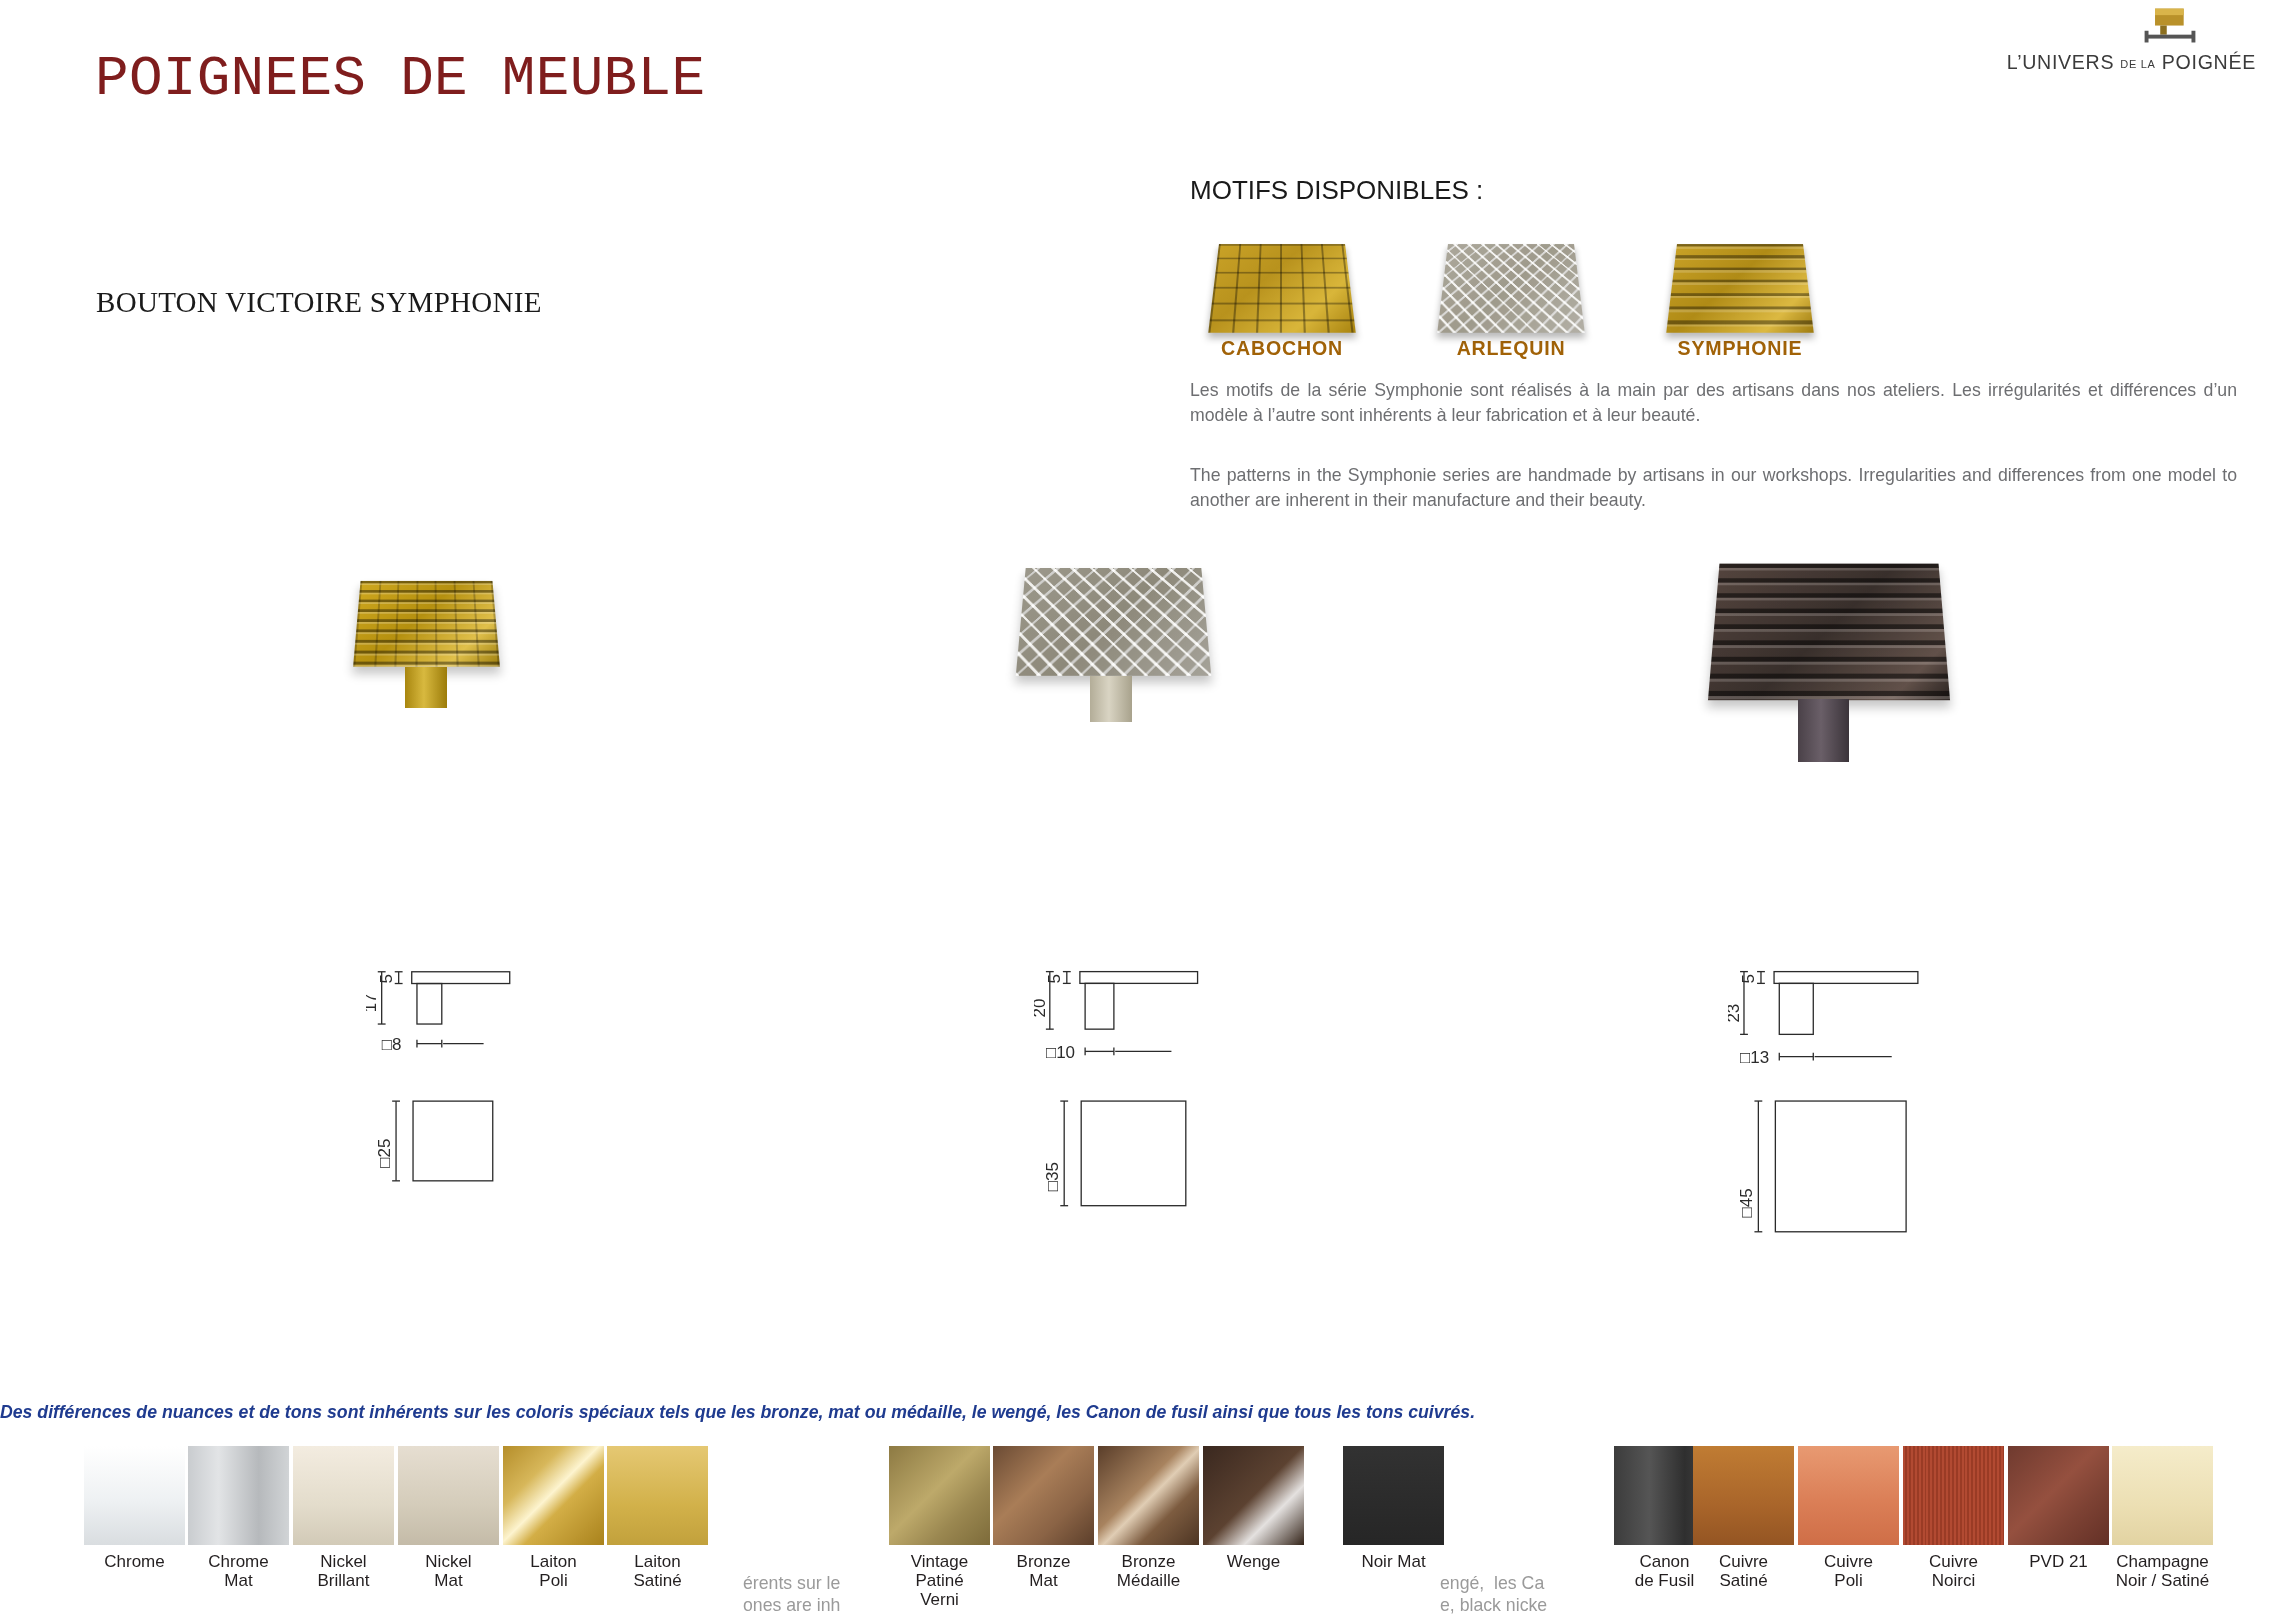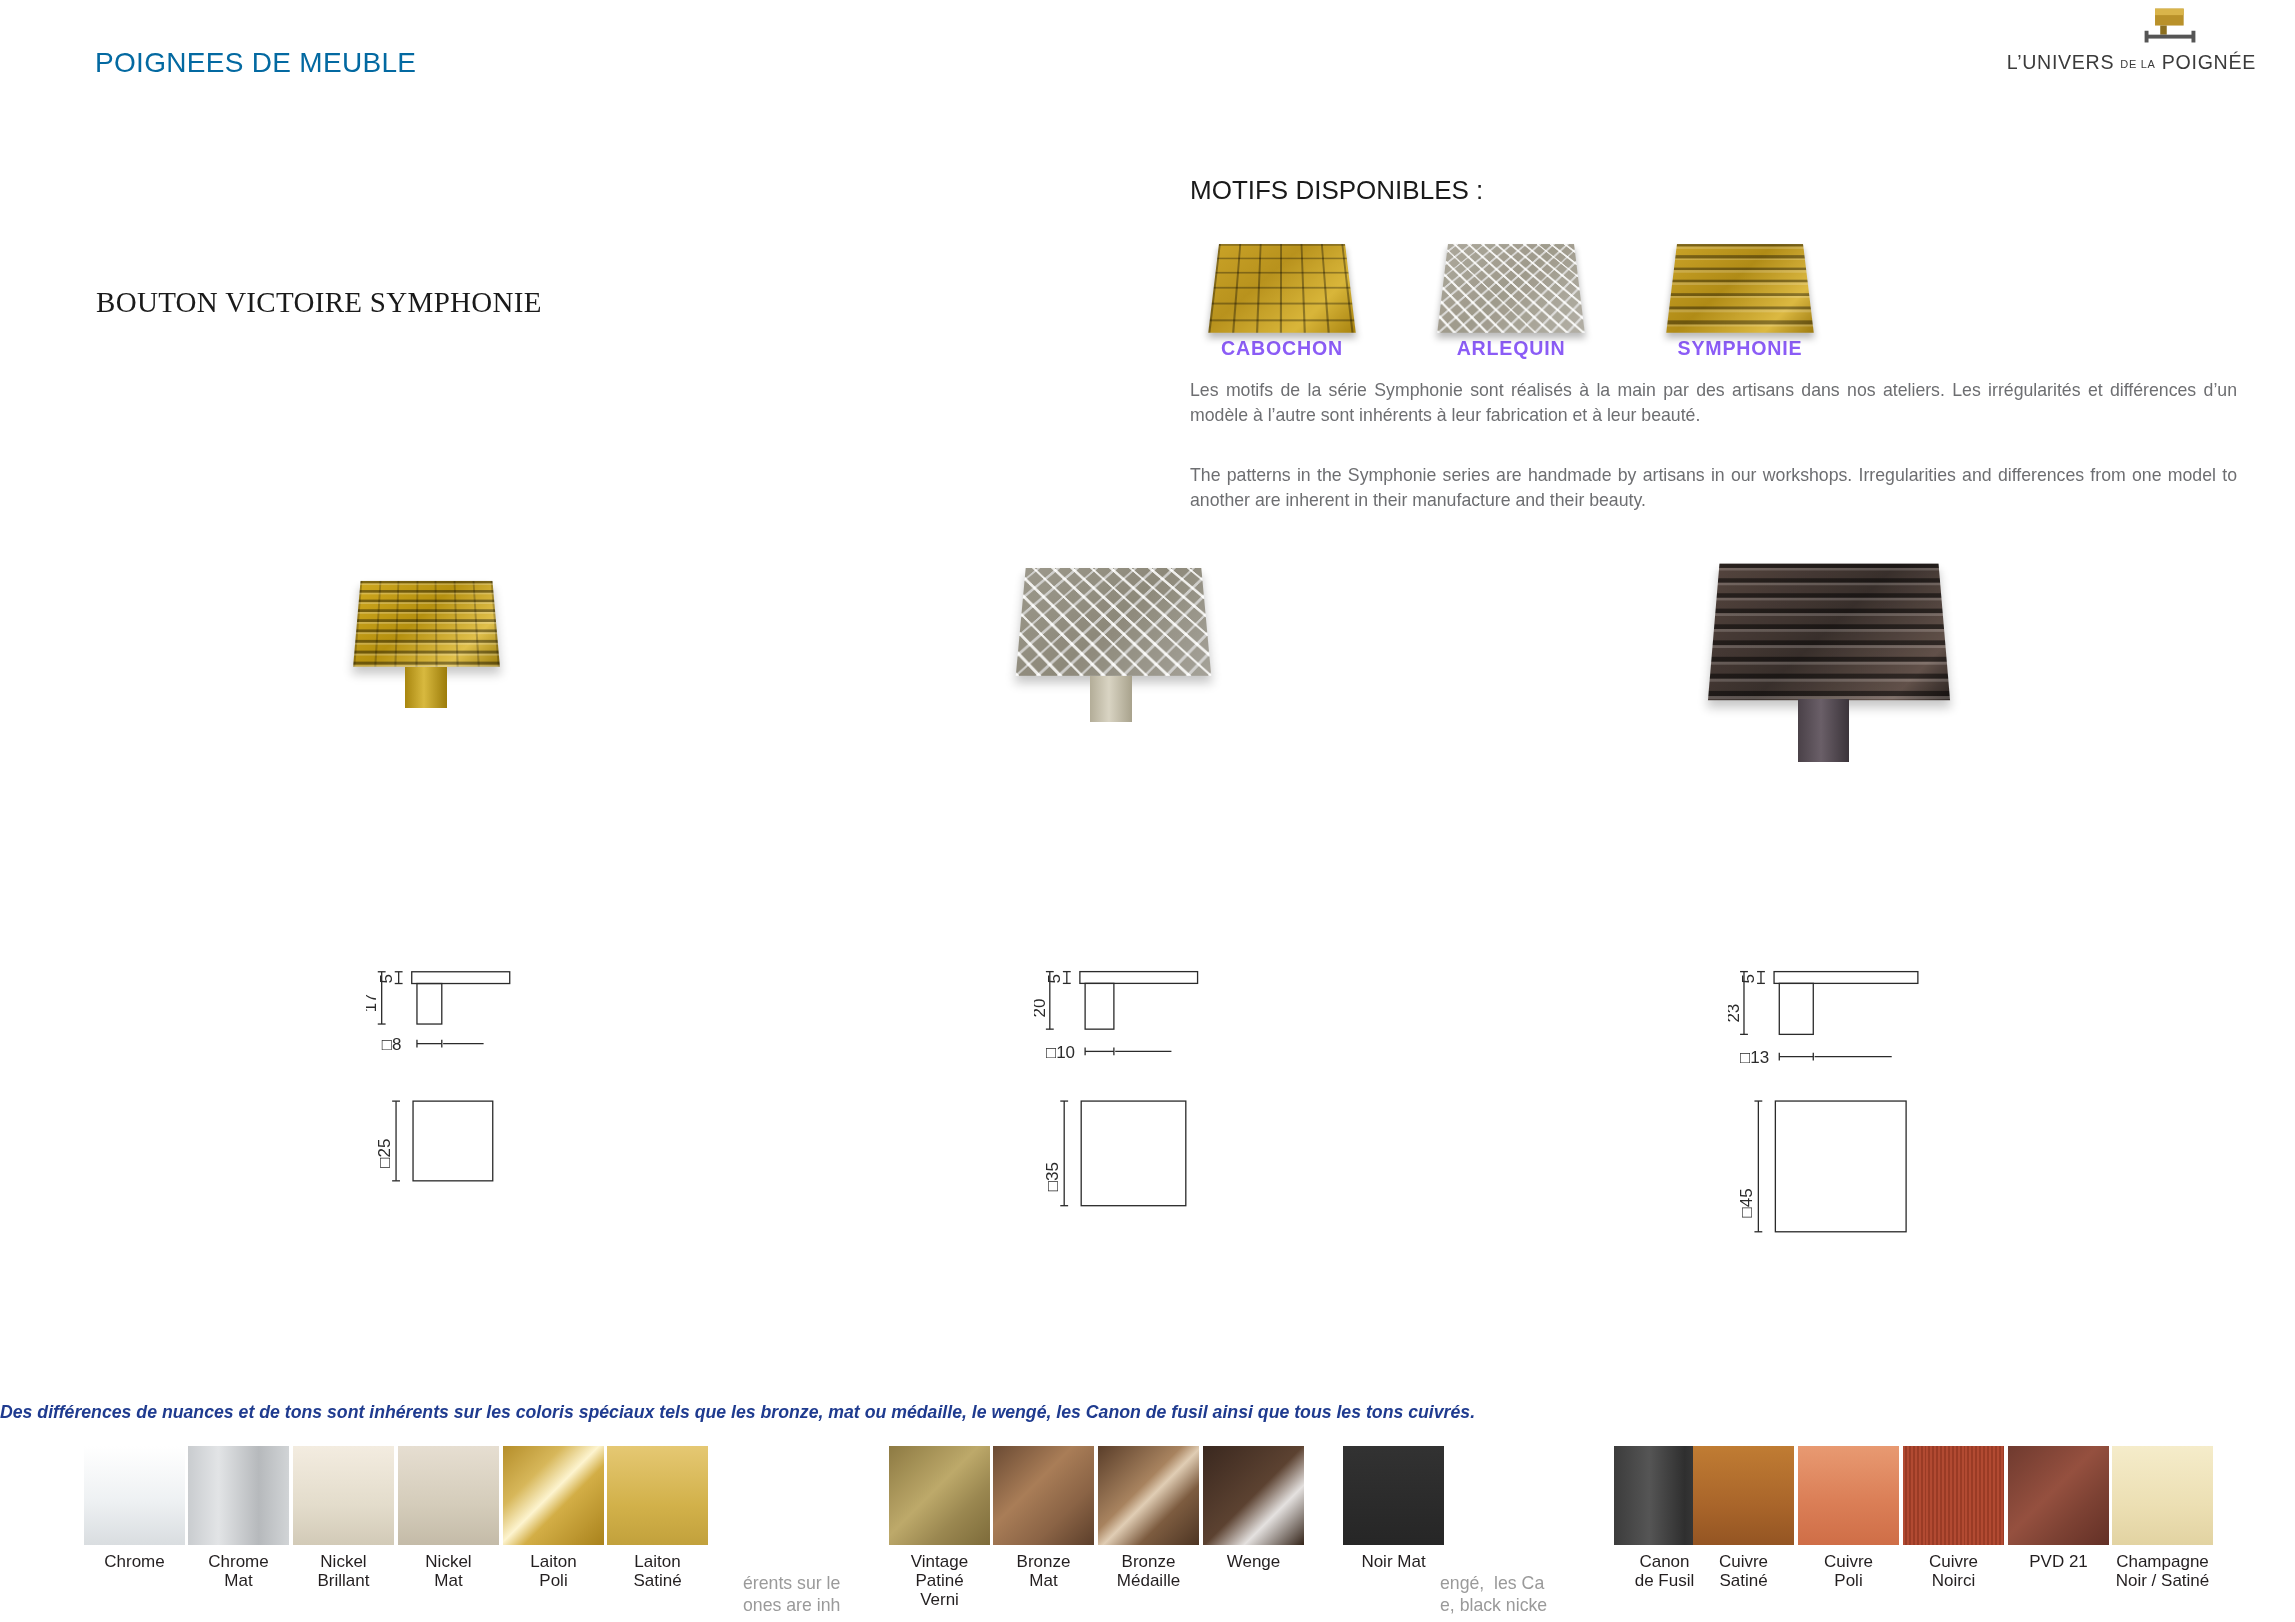--- a/index.html
+++ b/index.html
@@ -14,25 +14,26 @@
     color: #231f20;
     position: relative;
     overflow: hidden;
   }
 
   
   #page-title {
     position: absolute;
     left: 95px;
     top: 47px;
-    font-size: 28px;
+    font-size: 56px;
     font-weight: 400;
     letter-spacing: 0.3px;
-    color: #0369a1;
+    color: #7f1d1d;
     white-space: nowrap;
+    font-family: Liberation Mono, monospace;
   }
 
   #brand-logo {
     position: absolute;
     right: 39px;
     top: 6.5px;
     width: 262px;
     text-align: right;
   }
   #brand-mark {
@@ -83,21 +84,21 @@
   .motif-swatch {
     width: 136px;
     height: 98px;
     position: relative;
     margin: 0 auto;
   }
   .motif-label {
     font-size: 19.6px;
     font-weight: bold;
     letter-spacing: 0.8px;
-    color: #8b5cf6;
+    color: #a16207;
     margin-top: 2.6px;
   }
 
   
   .pat-cabochon {
     background:
       repeating-linear-gradient(to right, rgba(0,0,0,0.34) 0 2px, rgba(0,0,0,0) 2px 22px),
       repeating-linear-gradient(to bottom, rgba(0,0,0,0.32) 0 2px, rgba(0,0,0,0) 2px 17px),
       linear-gradient(135deg, #c9a227 0%, #b8921d 40%, #d9b63a 75%, #a8830f 100%);
     transform: perspective(275px) rotateX(26deg);

